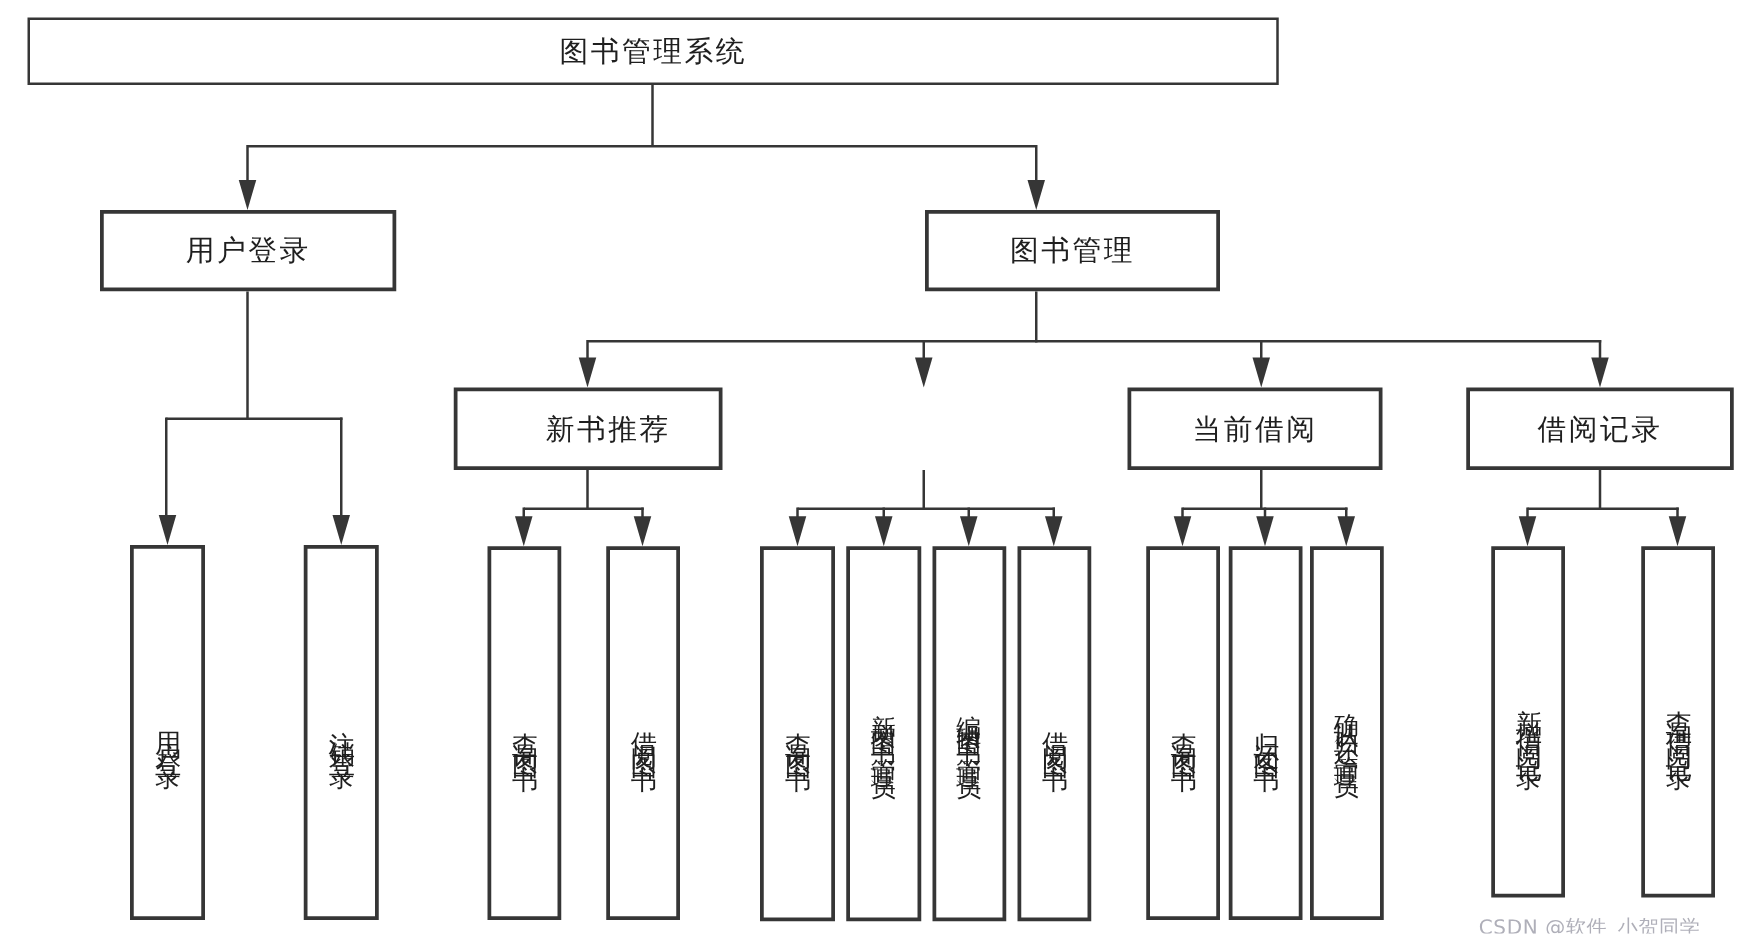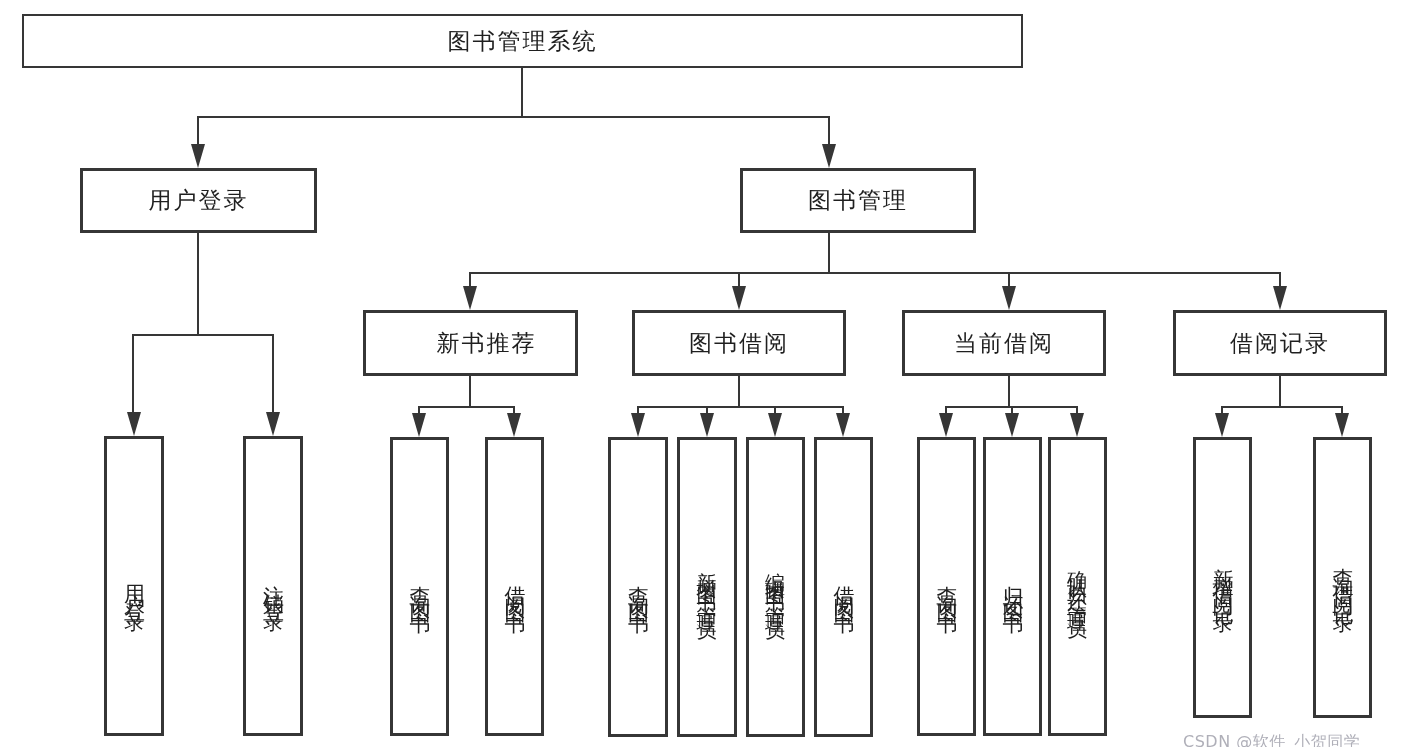--- a/index.html
+++ b/index.html
@@ -134,21 +134,20 @@
       <polygon points="1335,413 1349,413 1342,437"></polygon>
     </g>
   </svg>
 
   <div class="hbox root" style="left:22px;top:14px;width:1001px;height:54px;">图书管理系统</div>
 
   <div class="hbox" style="left:80px;top:168px;width:237px;height:65px;">用户登录</div>
   <div class="hbox" style="left:712px;top:168px;width:236px;height:65px;margin-left:28px;">图书管理</div>
 
   <div class="hbox" style="left:363px;top:310px;width:215px;height:66px;padding-left:32px;">新书推荐</div>
-  <div class="hbox" style="left:632px;top:310px;width:214px;height:66px;">图书借阅</div>
   <div class="hbox" style="left:902px;top:310px;width:204px;height:66px;">当前借阅</div>
   <div class="hbox" style="left:1173px;top:310px;width:214px;height:66px;">借阅记录</div>
 
   <div class="vbox" style="left:104px;top:436px;width:60px;height:300px;">
     <span class="vtext">用户登录</span>
   </div>
   <div class="vbox" style="left:243px;top:436px;width:60px;height:300px;">
     <span class="vtext">注销登录</span>
   </div>
 

